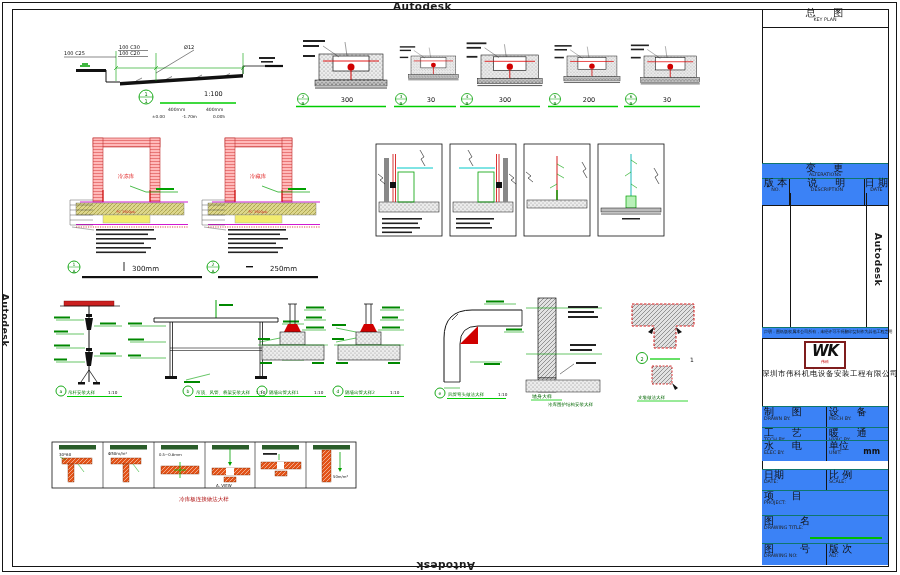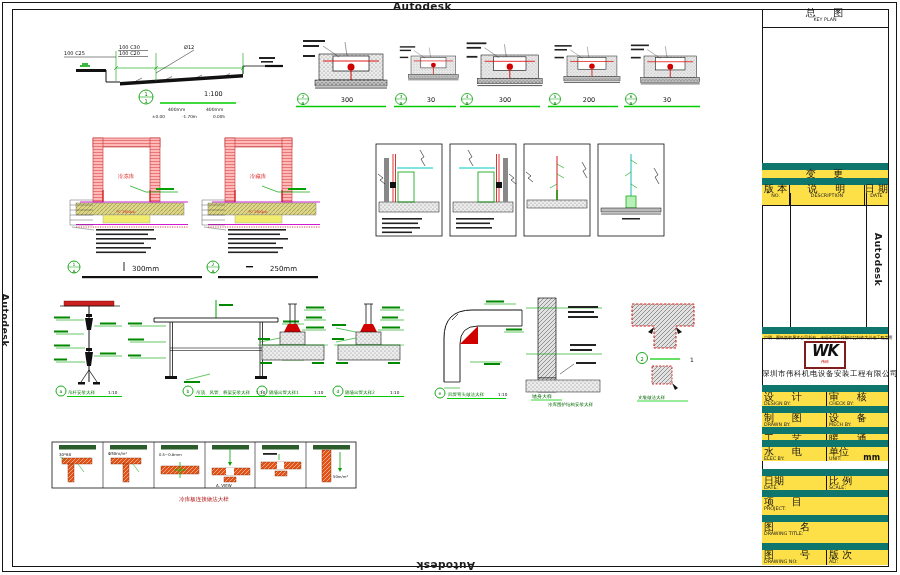--- a/index.html
+++ b/index.html
@@ -7,21 +7,21 @@
         font-family:"DejaVu Sans","Liberation Sans",sans-serif;color:#111}
   .abs{position:absolute}
   .frame-outer{left:2px;top:2px;width:893px;height:568px;border:1.5px solid #151515}
   .frame-inner{left:12px;top:9px;width:875px;height:556px;border:1px solid #151515}
   .wm{color:#1d1d1d;font-weight:bold;font-size:10.5px;letter-spacing:.4px;white-space:nowrap}
   .wm-left{left:-25px;top:318px;width:60px;transform:rotate(90deg);font-size:9.5px}
   .wm-bottom{left:416px;top:560px;transform:rotate(180deg)}
   .wm-right{left:852px;top:254px;transform:rotate(90deg);font-size:9.5px}
   svg text{font-family:"DejaVu Sans","Liberation Sans",sans-serif}
   
-  .tb-cell{box-sizing:border-box;border-top:7px solid #0f766e;background:#fde047}
+  .tb-cell{box-sizing:border-box;border-top:1px solid #0f766e;background:#3b82f6}
   .cn{font-size:10px;line-height:8px;white-space:pre;letter-spacing:1px}
   .en{font-size:4.8px;line-height:6px;color:#222;white-space:nowrap}
   .cn-c{text-align:center}
   .pad{padding:1px 2px}
   .logo-box{box-sizing:border-box;border:2px solid #7f1d1d;width:42px;height:28px;text-align:center}
   .logo-wk{font-style:italic;font-weight:bold;font-size:15px;line-height:17px;letter-spacing:-1px;color:#111}
   .logo-sub{font-size:4px;line-height:4px;color:#c40000}
   .company{font-size:7.5px;text-align:center;white-space:nowrap;letter-spacing:.5px}
   .disclaimer{font-size:4.2px;white-space:nowrap;transform:scaleX(.96);transform-origin:left}
   .unit-val{font-size:8px;font-weight:bold}
@@ -550,30 +550,20 @@
   </div>
 
   <div class="abs" style="left:762px;top:339px;width:126px;height:46px">
     <div class="logo-box" style="margin:2px auto 0">
       <div class="logo-wk">WK</div>
       <div class="logo-sub">伟科</div>
     </div>
     <div class="company">深圳市伟科机电设备安装工程有限公司</div>
   </div>
 
-  <div class="abs tb-cell" style="left:762px;top:385px;width:126px;height:21px;display:flex">
-    <div class="pad" style="width:60px;border-right:1px solid #151515">
-      <div class="cn">设    计</div>
-      <div class="en">DESIGN BY:</div>
-    </div>
-    <div class="pad" style="flex:1">
-      <div class="cn">审    核</div>
-      <div class="en">CHECK BY:</div>
-    </div>
-  </div>
   <div class="abs tb-cell" style="left:762px;top:406px;width:126px;height:21px;display:flex">
     <div class="pad" style="width:60px;border-right:1px solid #151515">
       <div class="cn">制    图</div>
       <div class="en">DRAWN BY:</div>
     </div>
     <div class="pad" style="flex:1">
       <div class="cn">设    备</div>
       <div class="en">MECH BY:</div>
     </div>
   </div>

